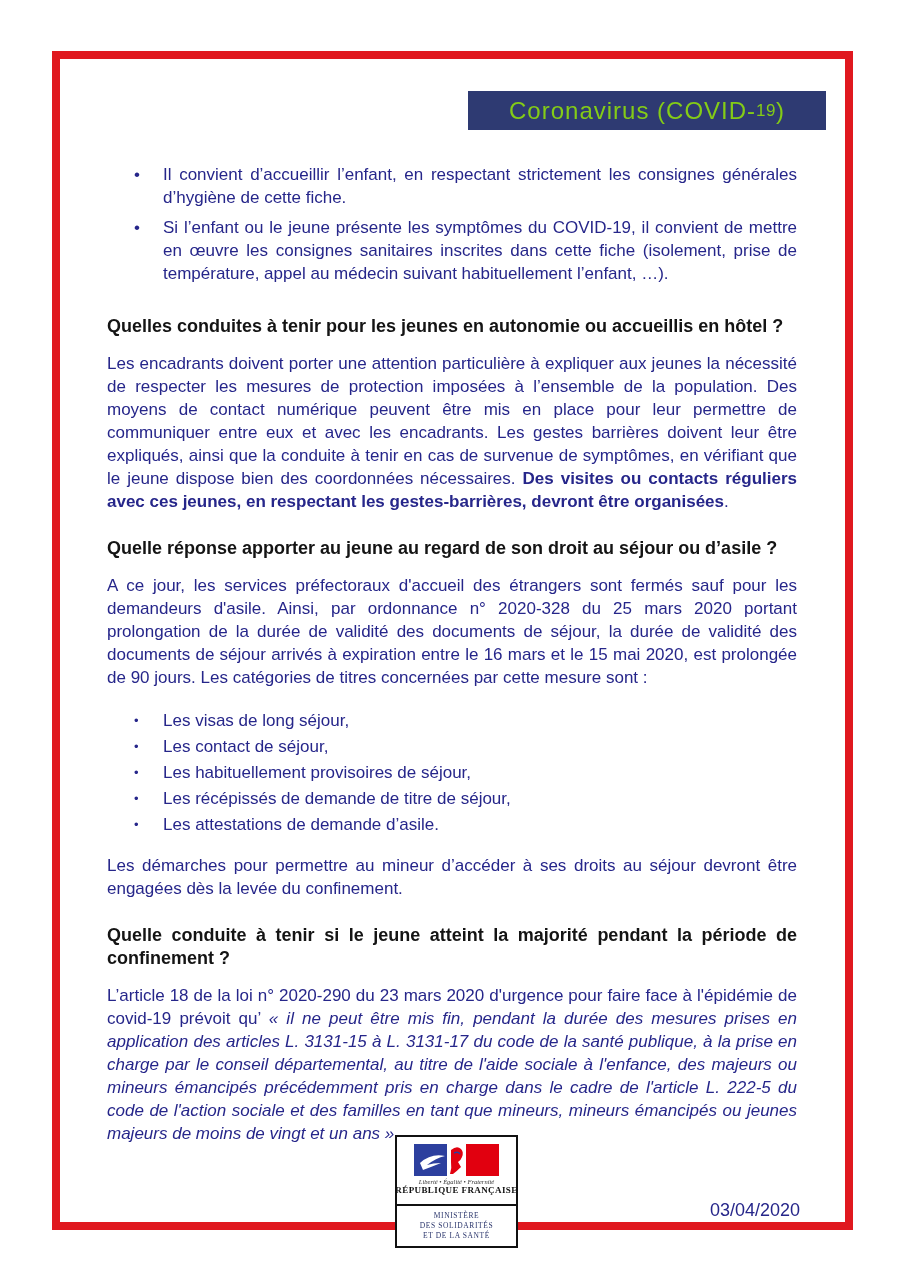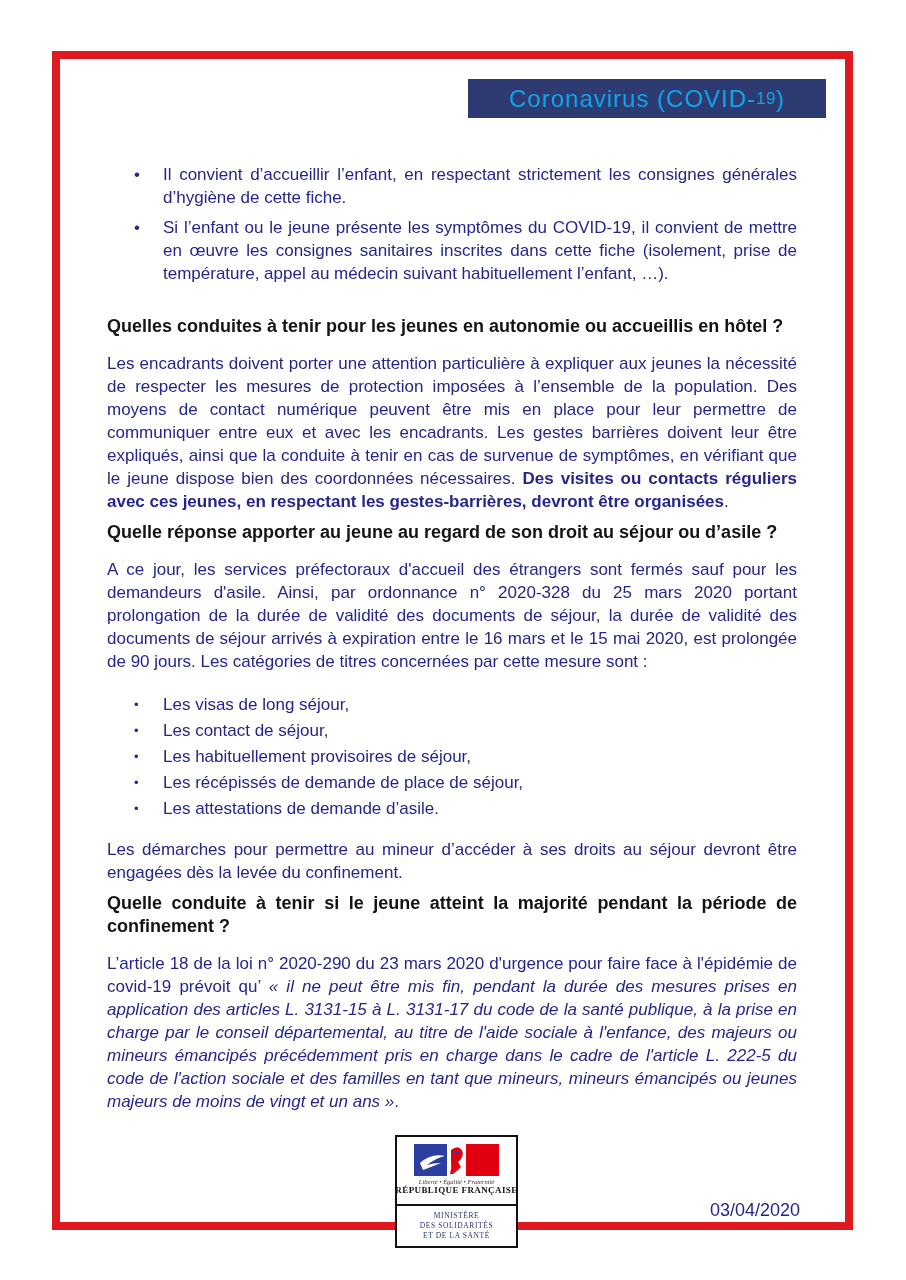--- a/index.html
+++ b/index.html
@@ -14,24 +14,24 @@
   .frame {
     position: absolute;
     left: 52px; top: 51px;
     width: 801px; height: 1179px;
     border: 8px solid #e0181f;
     box-sizing: border-box;
     z-index: 1;
   }
   .banner {
     position: absolute;
-    left: 468px; top: 79px;
+    left: 468px; top: 91px;
     width: 358px; height: 39px;
     background: #2e3a72;
-    color: #0ea5e9;
+    color: #84cc16;
     display: flex;
     align-items: center;
     justify-content: center;
     z-index: 2;
   }
   .banner .main { font-size: 24px; letter-spacing: 1px; }
   .banner .small { font-size: 17px; letter-spacing: 0.5px; text-align: center; }
   .content {
     position: absolute;
     left: 107px; top: 143px;
@@ -44,21 +44,21 @@
   }
   .heading {
     color: #141414;
     font-weight: bold;
     font-size: 18px;
     line-height: 23px;
     margin: 0;
     text-align: justify;
   }
   .h-gap-top    { margin-top: 30px; }
-  .h-gap-top-sm { margin-top: 8px; }
+  .h-gap-top-sm { margin-top: 24px; }
   p.body-par { margin: 14px 0 0 0; }
   .bold-tail { font-weight: bold; }
   .quote-italic { font-style: italic; }
   ul.blist {
     list-style: none;
     margin: 20px 0 0 0;
     padding: 0;
   }
   ul.blist li {
     position: relative;
@@ -158,21 +158,21 @@
     <p class="body-par"><span>Les encadrants doivent porter une attention particulière à expliquer aux jeunes la nécessité de respecter les mesures de protection imposées à l’ensemble de la population. Des moyens de contact numérique peuvent être mis en place pour leur permettre de communiquer entre eux et avec les encadrants. Les gestes barrières doivent leur être expliqués, ainsi que la conduite à tenir en cas de survenue de symptômes, en vérifiant que le jeune dispose bien des coordonnées nécessaires. </span><span class="bold-tail">Des visites ou contacts réguliers avec ces jeunes, en respectant les gestes-barrières, devront être organisées</span><span>.</span></p>
 
     <p class="heading h-gap-top-sm">Quelle réponse apporter au jeune au regard de son droit au séjour ou d’asile ?</p>
 
     <p class="body-par">A ce jour, les services préfectoraux d'accueil des étrangers sont fermés sauf pour les demandeurs d'asile. Ainsi, par ordonnance n° 2020-328 du 25 mars 2020 portant prolongation de la durée de validité des documents de séjour, la durée de validité des documents de séjour arrivés à expiration entre le 16 mars et le 15 mai 2020, est prolongée de 90 jours. Les catégories de titres concernées par cette mesure sont :</p>
 
     <ul class="blist small">
       <li><span class="dot">•</span><span>Les visas de long séjour,</span></li>
       <li><span class="dot">•</span><span>Les contact de séjour,</span></li>
       <li><span class="dot">•</span><span>Les habituellement provisoires de séjour,</span></li>
-      <li><span class="dot">•</span><span>Les récépissés de demande de place de séjour,</span></li>
+      <li><span class="dot">•</span><span>Les récépissés de demande de titre de séjour,</span></li>
       <li><span class="dot">•</span><span>Les attestations de demande d’asile.</span></li>
     </ul>
 
     <p class="body-par" style="margin-top:18px;">Les démarches pour permettre au mineur d’accéder à ses droits au séjour devront être engagées dès la levée du confinement.</p>
 
     <p class="heading h-gap-top-sm">Quelle conduite à tenir si le jeune atteint la majorité pendant la période de confinement ?</p>
 
     <p class="body-par"><span>L’article 18 de la loi n° 2020-290 du 23 mars 2020 d'urgence pour faire face à l'épidémie de covid-19 prévoit qu’ </span><span class="quote-italic">« il ne peut être mis fin, pendant la durée des mesures prises en application des articles L. 3131-15 à L. 3131-17 du code de la santé publique, à la prise en charge par le conseil départemental, au titre de l'aide sociale à l'enfance, des majeurs ou mineurs émancipés précédemment pris en charge dans le cadre de l'article L. 222-5 du code de l'action sociale et des familles en tant que mineurs, mineurs émancipés ou jeunes majeurs de moins de vingt et un ans »</span><span>.</span></p>
 
   </div>

